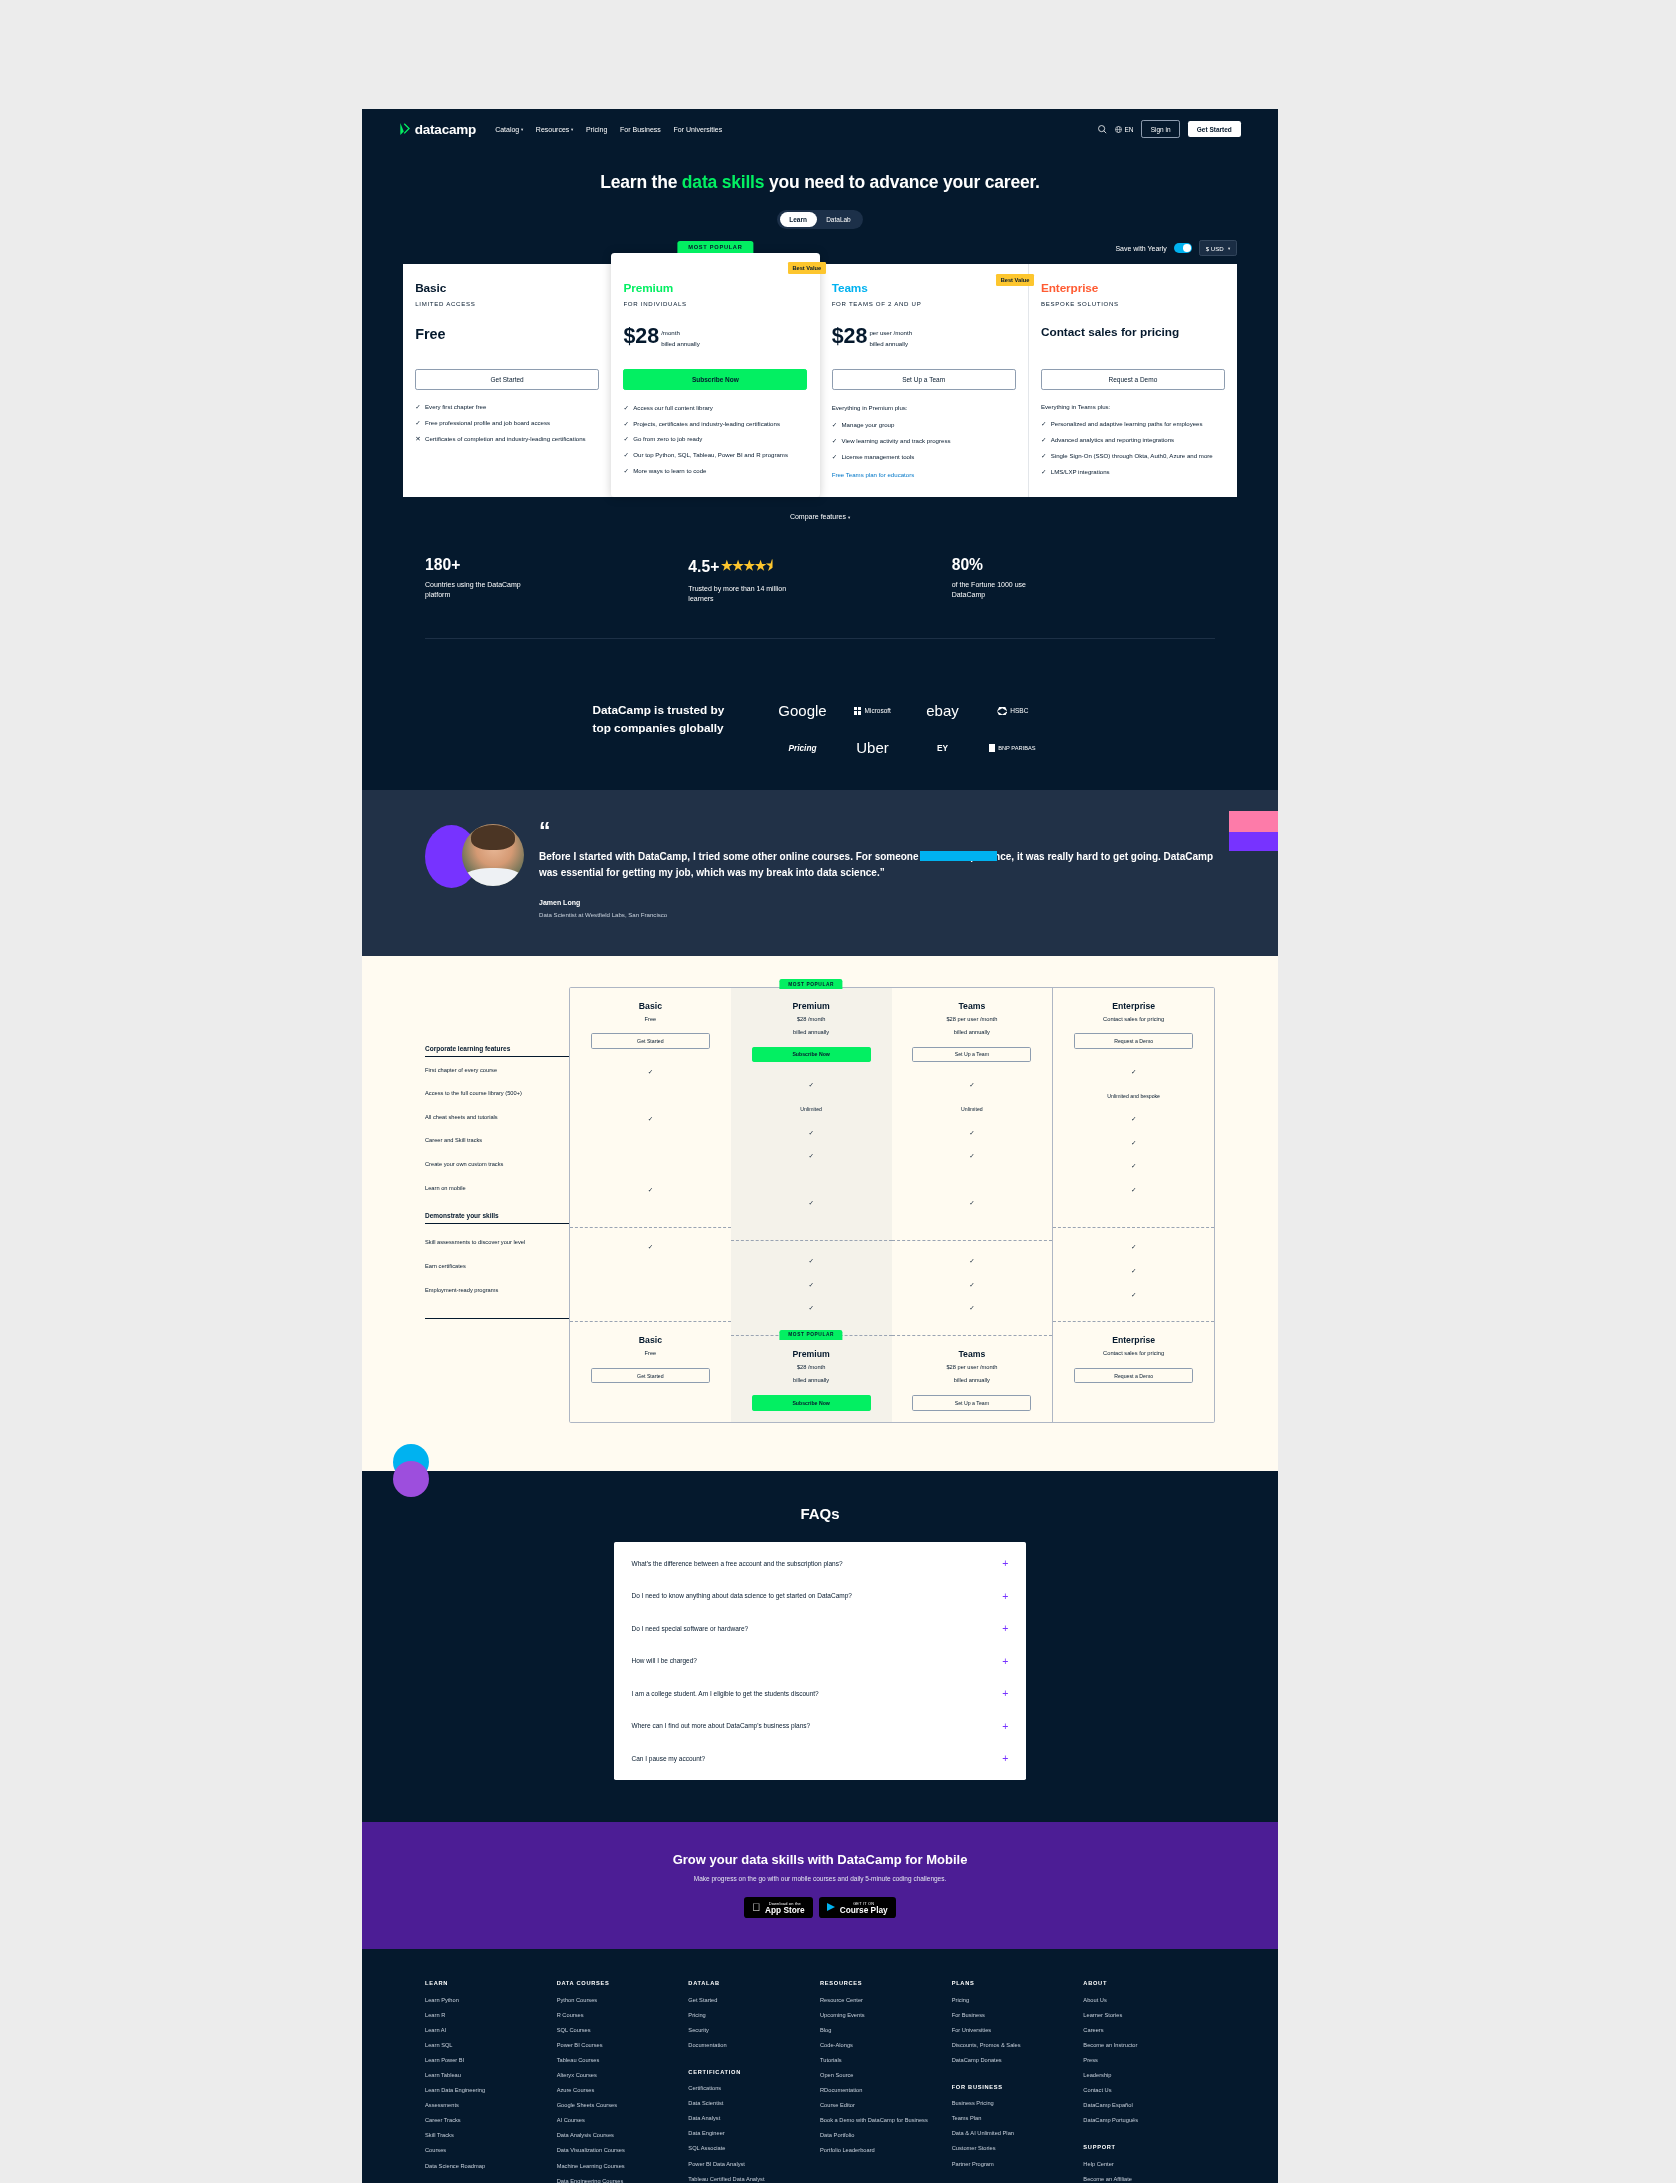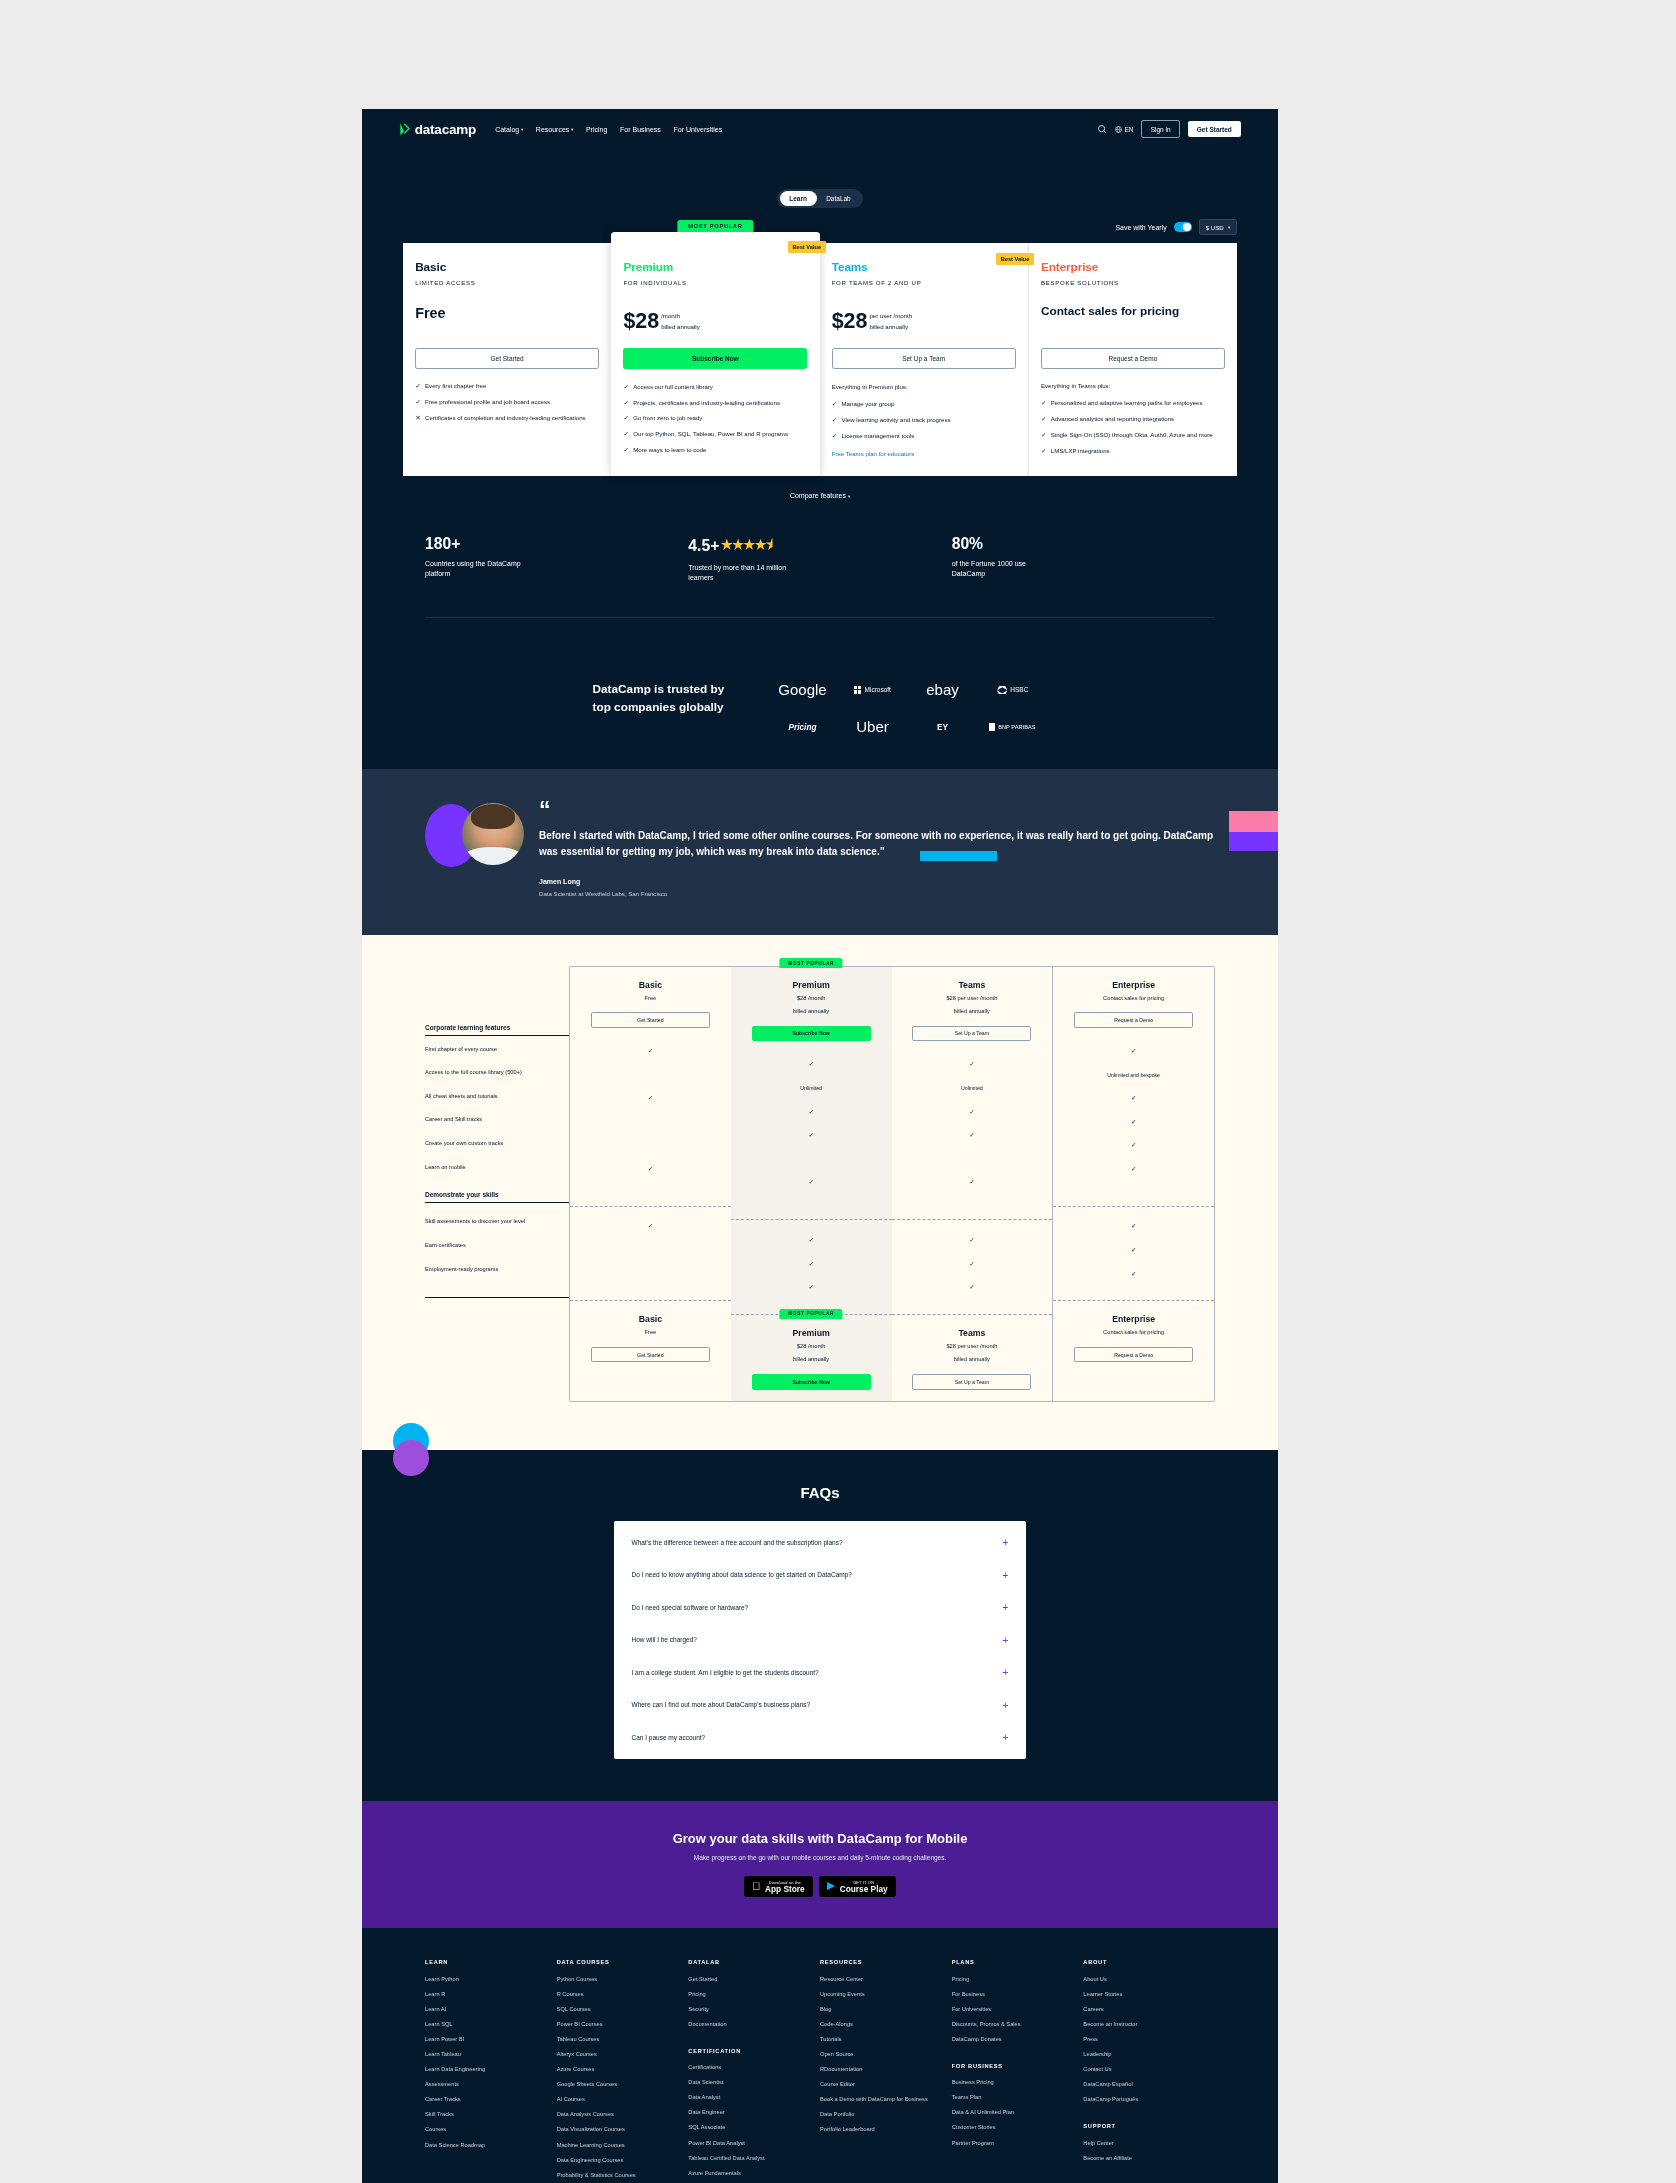--- a/index.html
+++ b/index.html
@@ -77,21 +77,21 @@
   .best-badge {
     position: absolute; top: 9.6px; right: -6.1px; background: #fdc62e; color: #05192d;
     font-size: 5.7px; font-weight: 600; padding: 3.1px 4.4px; border-radius: 1.3px; z-index: 5;
   }
   .plan-name { font-size: 11.8px; font-weight: 700; letter-spacing: -0.1px; }
   .plan-name.basic { color: #05192d; }
   .plan-name.premium { color: #03ef62; }
   .plan-name.teams { color: #00b2f0; }
   .plan-name.enterprise { color: #ff5b32; }
   .plan-sub { margin-top: 5.2px; font-size: 6.1px; letter-spacing: 0.7px; color: #05192d; text-transform: uppercase; }
-  .price-row { margin-top: 19px; display: flex; align-items: center; gap: 2px; min-height: 32px; }
+  .price-row { margin-top: 19px; display: flex; align-items: flex-start; gap: 2px; min-height: 32px; }
   .price-amt { font-size: 21.4px; font-weight: 700; color: #05192d; line-height: .95; }
   .price-meta { padding-top: 2.6px; }
   .price-meta div { font-size: 6.1px; color: #05192d; line-height: 1.75; }
   .price-contact { font-size: 11.8px; font-weight: 700; color: #05192d; line-height: 1.3; margin-top: 18.3px; min-height: 32px;}
   .cta {
     display: block; width: 100%; margin-top: 11.4px; padding: 6.1px 0;
     font-size: 6.5px; text-align: center; border-radius: 2.2px; cursor: pointer;
     border: 0.4px solid #8e9db0; background: #fff; color: #05192d; font-weight: 500;
   }
   .cta.green { background: #03ef62; border-color: #03ef62; color: #05192d; font-weight: 600; }
@@ -243,20 +243,21 @@
           <line x1="1" y1="8" x2="15" y2="8" stroke="#fff" stroke-width="1.1"></line>
         </svg>
         <span>EN</span>
       </div>
       <button class="btn-signin">Sign in</button>
       <button class="btn-getstarted">Get Started</button>
     </div>
   </div>
 
   <div class="hero">
+    <h1><span>Learn the </span><span class="accent">data skills</span><span> you need to advance your career.</span></h1>
     <div class="toggle-pill">
       <div class="toggle-opt active">Learn</div>
       <div class="toggle-opt">DataLab</div>
     </div>
   </div>
 
   <div class="billing-bar">
     <span class="billing-label">Save with Yearly</span>
     <div class="switch"></div>
     <div class="currency">

